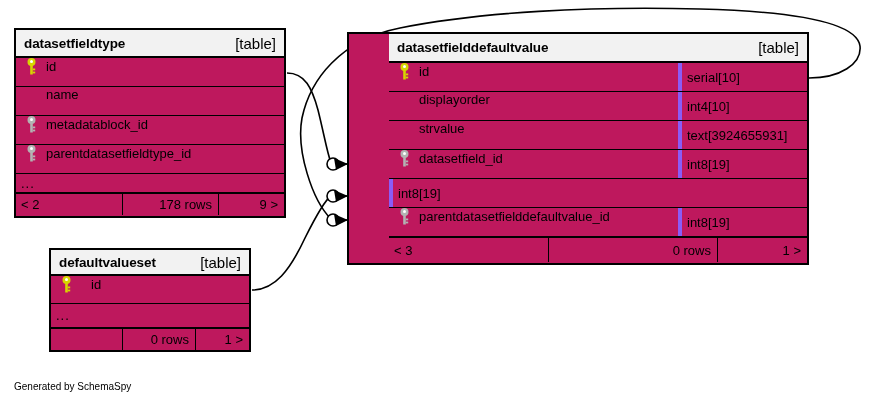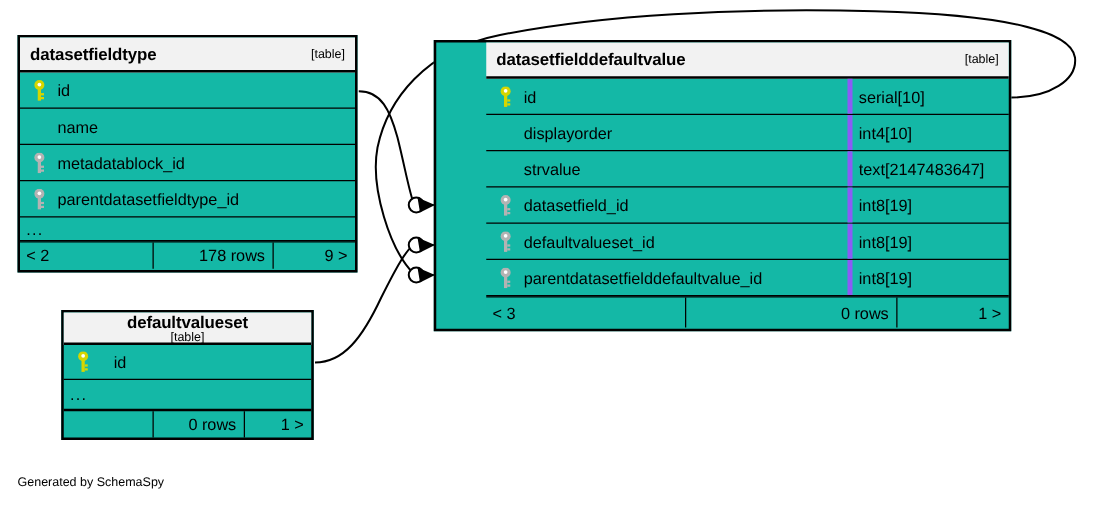--- a/index.html
+++ b/index.html
@@ -10,36 +10,36 @@
     font-size:13px;
     color:#000000;
     position:relative;
     overflow:hidden;
   }
   #diagram-canvas{position:absolute;left:0;top:0;width:874px;height:412px;}
   .edge-layer{position:absolute;left:0;top:0;width:874px;height:412px;pointer-events:none;}
 
   .table-node{
     position:absolute;
-    background:#14b8a6;
+    background:#be185d;
     border:2px solid #000000;
     box-sizing:border-box;
   }
   .tbl-header{
     display:flex;align-items:center;justify-content:space-between;
     background:#f2f2f2;
     border-bottom:2px solid #000000;
     box-sizing:border-box;
     padding:0 8px;
   }
   .tbl-title{font-weight:bold;font-size:13.5px;letter-spacing:-0.1px;}
-  .tbl-tag{font-size:10px;font-weight:normal;}
+  .tbl-tag{font-size:15px;font-weight:normal;}
 
   .col-row{
-    display:flex;align-items:center;
+    display:flex;align-items:flex-start;
     border-bottom:1px solid #000000;
     box-sizing:border-box;
   }
   .col-row:last-child{border-bottom:none;}
   .col-name-cell{
     display:flex;align-items:center;
     flex:1 1 auto;min-width:0;
     padding-left:6px;
     box-sizing:border-box;
     overflow:hidden;
@@ -97,21 +97,21 @@
   #table-datasetfielddefaultvalue .tbl-header{height:29px;}
   #table-datasetfielddefaultvalue .col-row{height:29px;}
   #table-datasetfielddefaultvalue .col-type-cell{width:129px;}
   #table-datasetfielddefaultvalue .footer-row{height:25px;}
   #table-datasetfielddefaultvalue .footer-cell.left{width:159px;}
   #table-datasetfielddefaultvalue .footer-cell.mid{width:169px;}
   #table-datasetfielddefaultvalue .footer-cell.right{flex:1 1 auto;}
 
   
   #table-defaultvalueset{left:49px;top:248px;width:202px;height:104px;}
-  #table-defaultvalueset .tbl-header{height:26px;flex-direction:column;}
+  #table-defaultvalueset .tbl-header{height:26px;}
   #table-defaultvalueset .col-row{height:28px;}
   #table-defaultvalueset .ellipsis-row{height:24px;}
   #table-defaultvalueset .footer-row{height:22px;}
   #table-defaultvalueset .footer-cell.left{width:71px;}
   #table-defaultvalueset .footer-cell.mid{width:73px;}
   #table-defaultvalueset .footer-cell.right{flex:1 1 auto;}
 
   .generated-by{
     position:absolute;left:14px;top:381px;
     font-size:10px;color:#000000;white-space:nowrap;
@@ -245,52 +245,40 @@
       <div class="col-name-cell">
         <span class="col-label noicon">displayorder</span>
       </div>
       <div class="col-type-cell">int4[10]</div>
     </div>
 
     <div class="col-row">
       <div class="col-name-cell">
         <span class="col-label noicon">strvalue</span>
       </div>
-      <div class="col-type-cell">text[2147483647]</div>
+      <div class="col-type-cell">text[3924655931]</div>
     </div>
 
     <div class="col-row">
       <div class="col-name-cell">
         <span class="key-slot">
           <svg width="11" height="17" viewBox="0 0 11 17" xmlns="http://www.w3.org/2000/svg">
             <circle cx="5.5" cy="4" r="4" fill="#b3b3b3"></circle>
             <circle cx="5.5" cy="3.6" r="1.5" fill="#ffffff"></circle>
             <rect x="4.2" y="6" width="2.6" height="10.5" fill="#b3b3b3"></rect>
             <rect x="6.8" y="10.5" width="2.4" height="1.8" fill="#b3b3b3"></rect>
             <rect x="6.8" y="13.6" width="2.4" height="1.8" fill="#b3b3b3"></rect>
           </svg>
         </span>
         <span class="col-label">datasetfield_id</span>
       </div>
       <div class="col-type-cell">int8[19]</div>
     </div>
 
     <div class="col-row">
-      <div class="col-name-cell">
-        <span class="key-slot">
-          <svg width="11" height="17" viewBox="0 0 11 17" xmlns="http://www.w3.org/2000/svg">
-            <circle cx="5.5" cy="4" r="4" fill="#b3b3b3"></circle>
-            <circle cx="5.5" cy="3.6" r="1.5" fill="#ffffff"></circle>
-            <rect x="4.2" y="6" width="2.6" height="10.5" fill="#b3b3b3"></rect>
-            <rect x="6.8" y="10.5" width="2.4" height="1.8" fill="#b3b3b3"></rect>
-            <rect x="6.8" y="13.6" width="2.4" height="1.8" fill="#b3b3b3"></rect>
-          </svg>
-        </span>
-        <span class="col-label">defaultvalueset_id</span>
-      </div>
       <div class="col-type-cell">int8[19]</div>
     </div>
 
     <div class="col-row">
       <div class="col-name-cell">
         <span class="key-slot">
           <svg width="11" height="17" viewBox="0 0 11 17" xmlns="http://www.w3.org/2000/svg">
             <circle cx="5.5" cy="4" r="4" fill="#b3b3b3"></circle>
             <circle cx="5.5" cy="3.6" r="1.5" fill="#ffffff"></circle>
             <rect x="4.2" y="6" width="2.6" height="10.5" fill="#b3b3b3"></rect>

